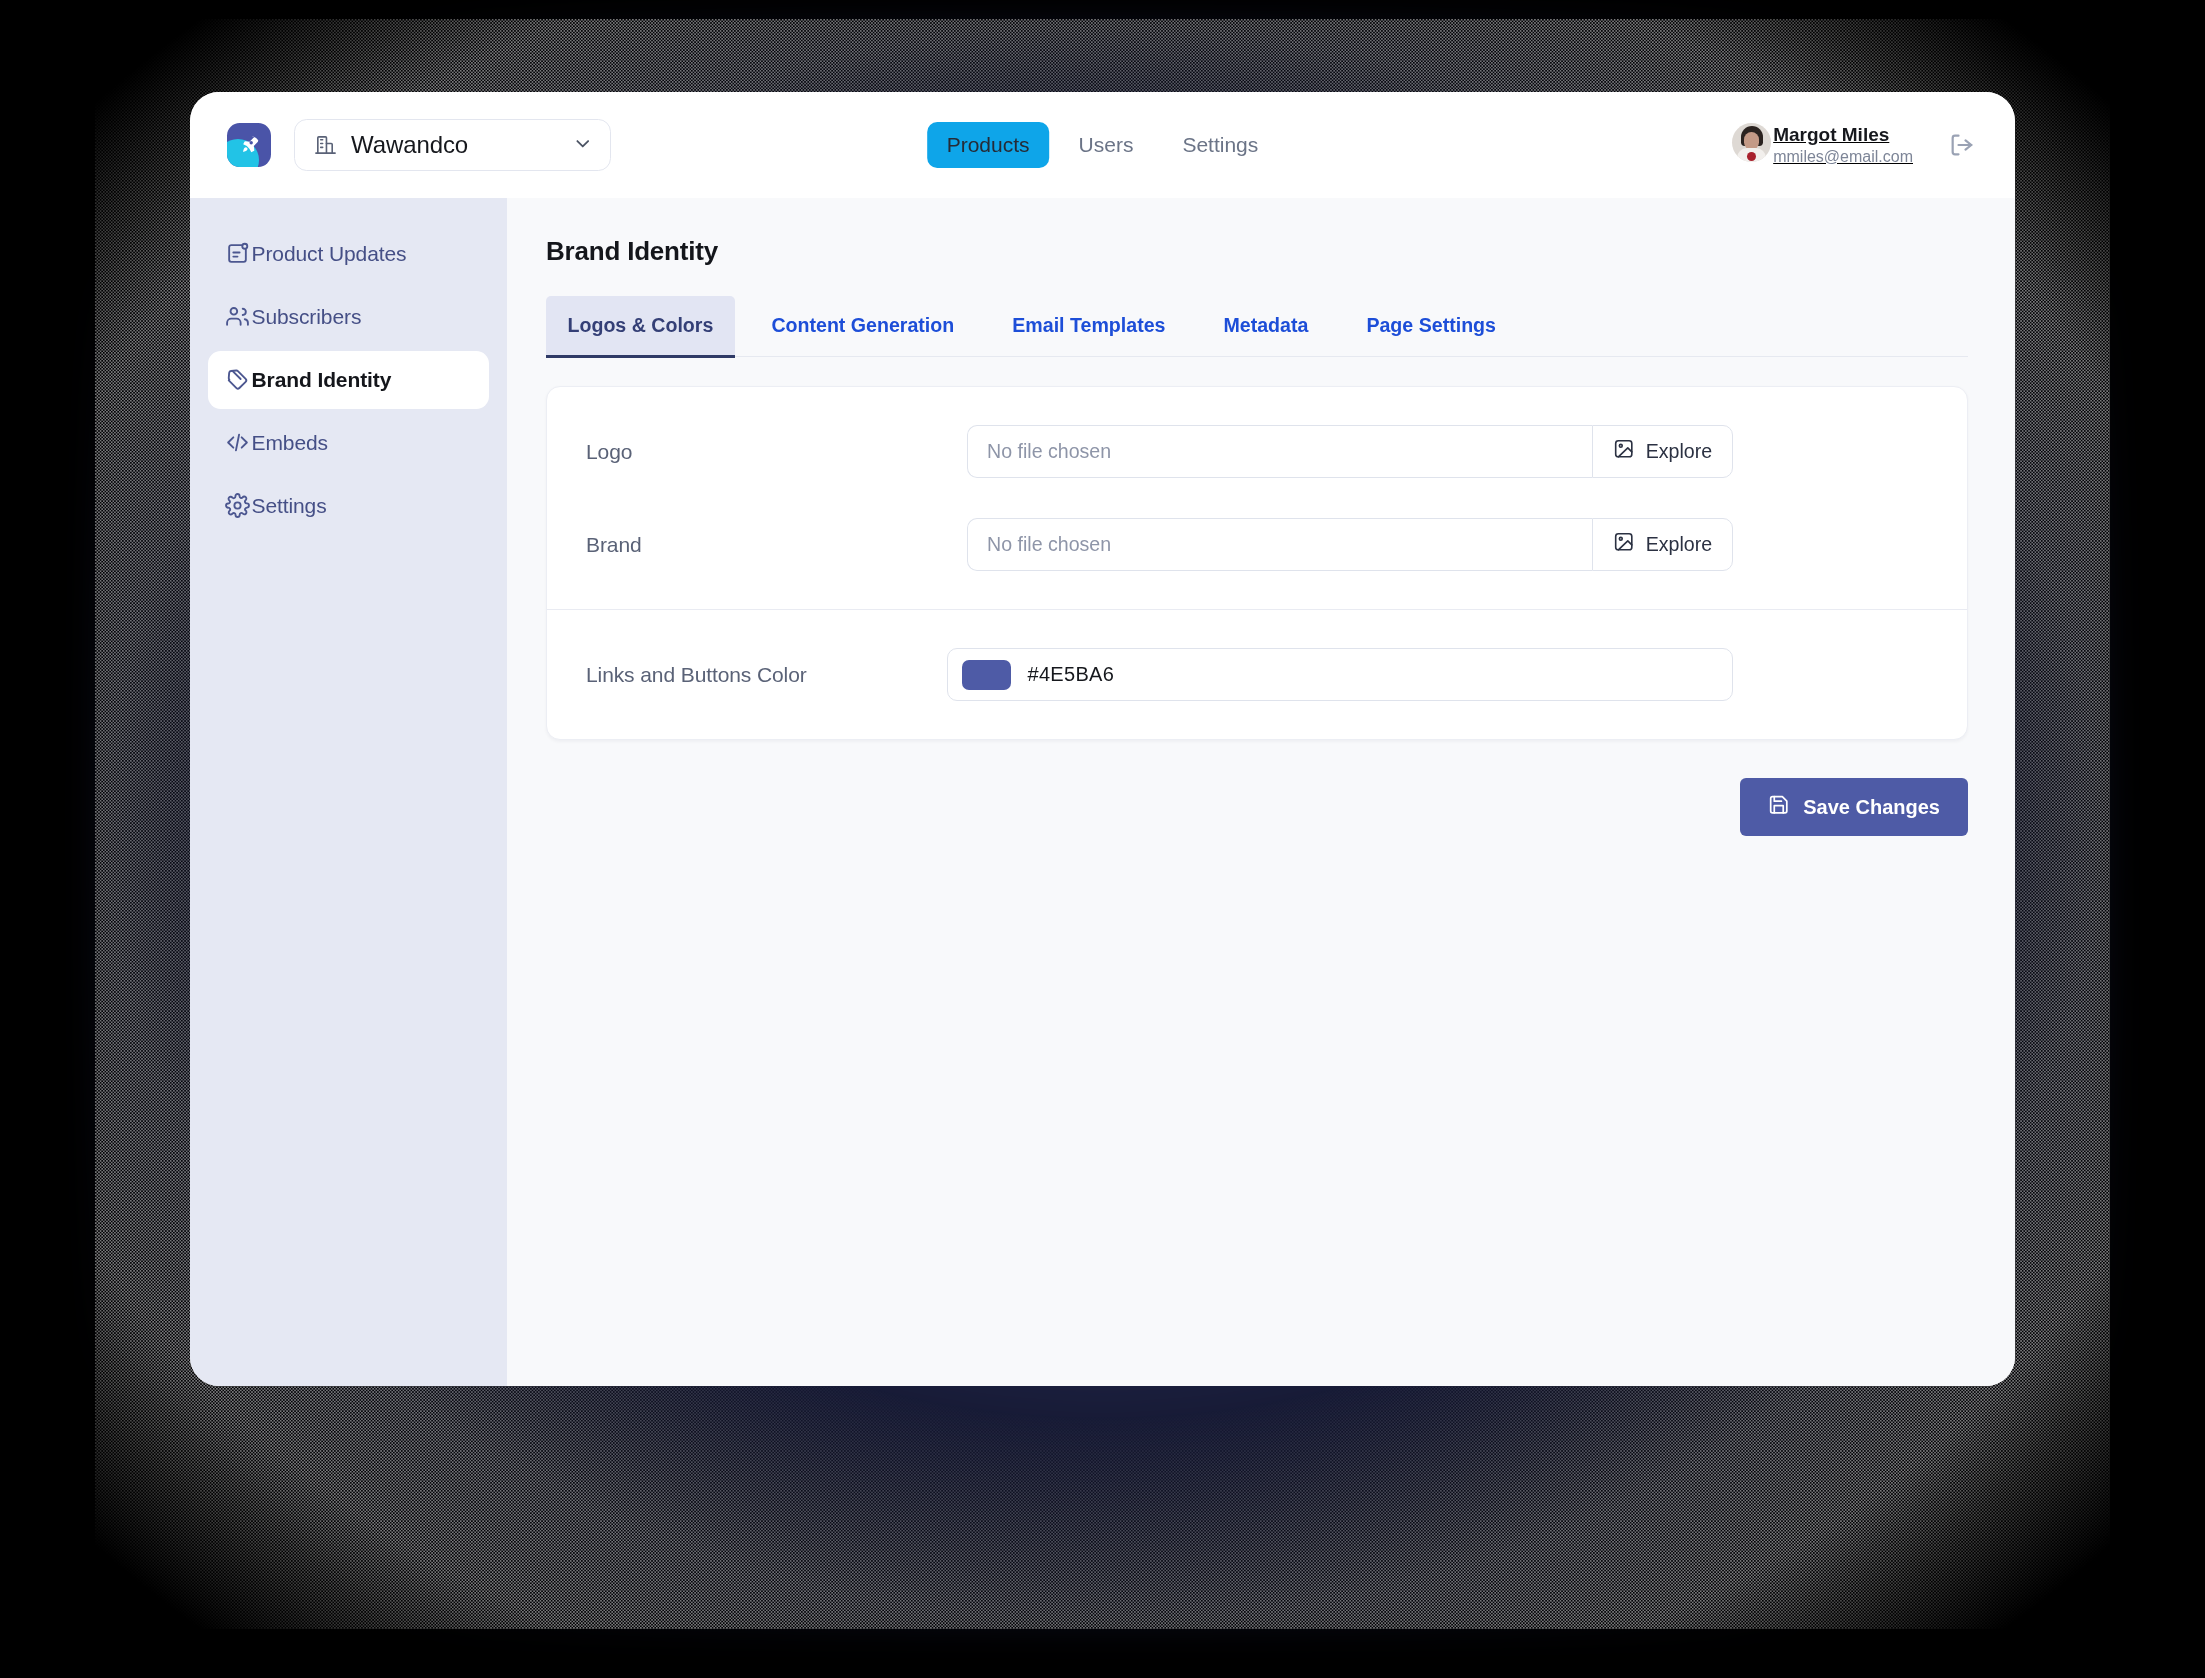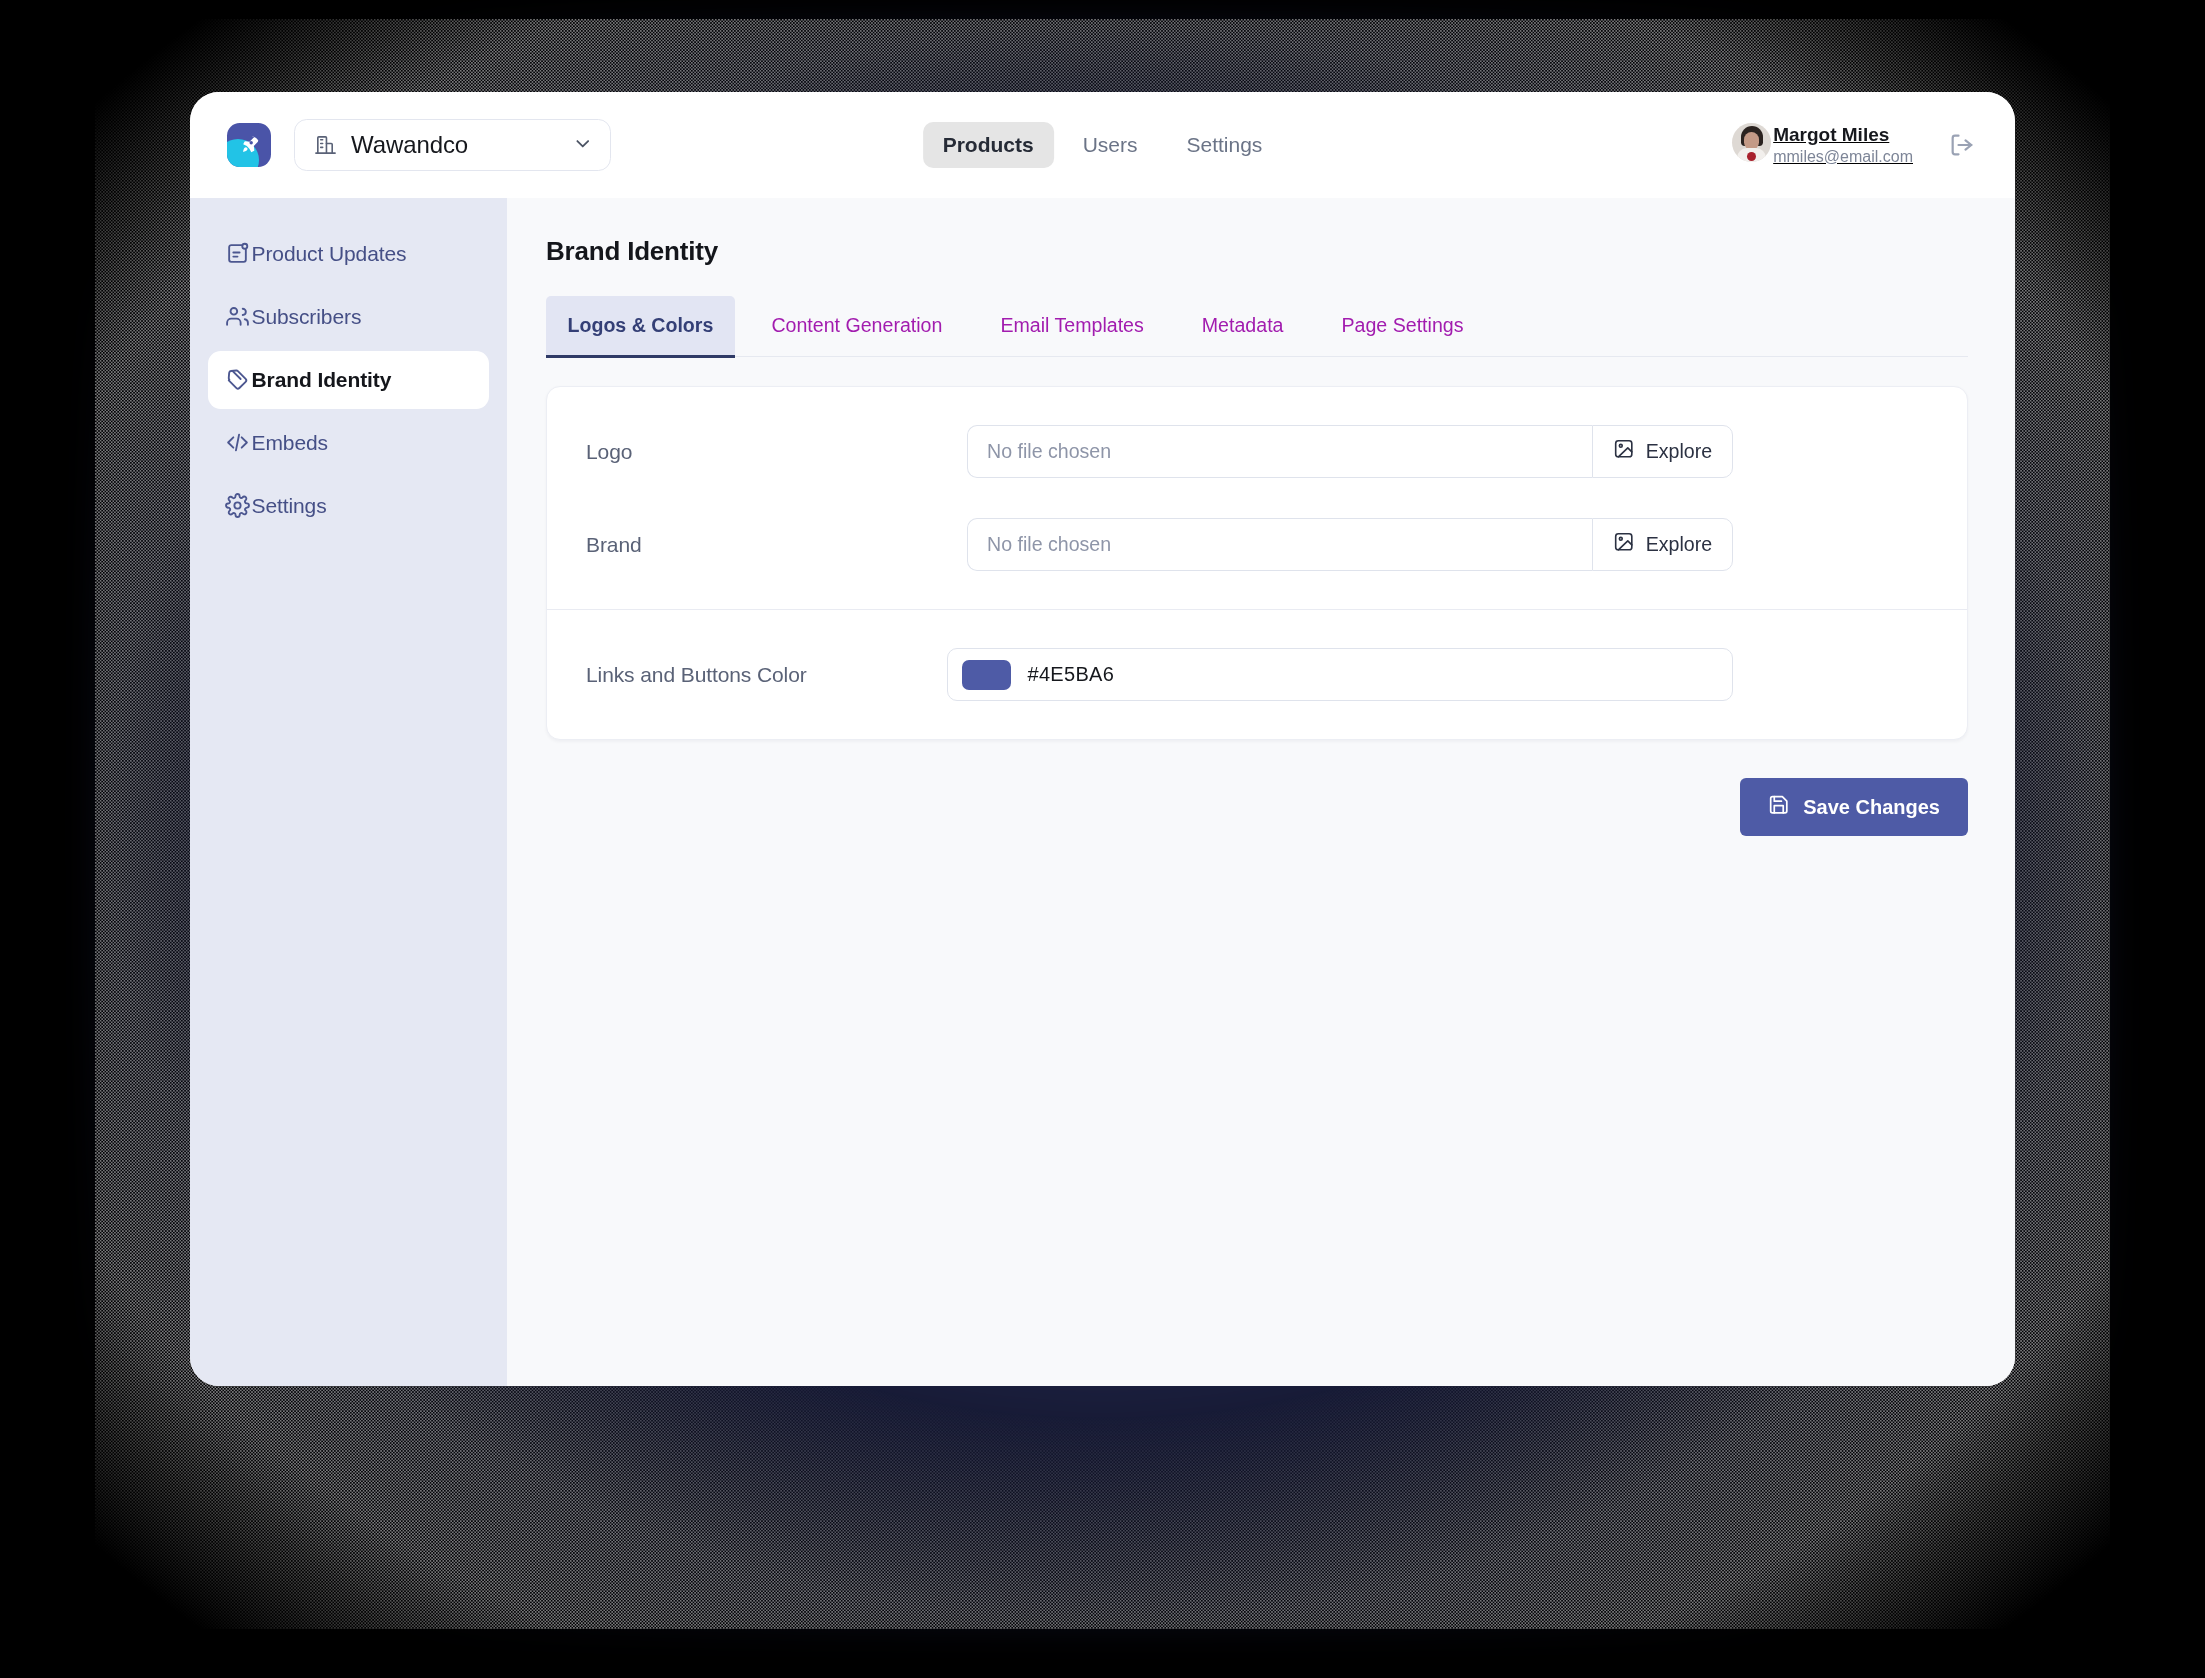--- a/index.html
+++ b/index.html
@@ -119,22 +119,22 @@
   .topnav a {
     font-size: 21px;
     color: #6b7487;
     text-decoration: none;
     padding: 11.4px 20px;
     border-radius: 10px;
     display: block;
   }
   .topnav a.active {
     color: #262b36;
-    background: #e5e5e5;
-    font-weight: bold;
+    background: #0ea5e9;
+    font-weight: normal;
   }
 
   .user-area {
     margin-left: auto;
     display: flex;
     align-items: center;
     gap: 35px;
   }
   .user-block { display: flex; align-items: flex-start; gap: 2px; text-decoration: underline; }
   .avatar {
@@ -216,26 +216,27 @@
 
   .tabs {
     display: flex;
     align-items: flex-end;
     border-bottom: 1.9px solid #e6e9f0;
     margin-bottom: 29px;
     gap: 15px;
   }
   .tab {
     font-size: 19.6px;
-    color: #a21caf;
+    color: #1d4ed8;
     padding: 18px 21.5px;
     cursor: pointer;
     border-bottom: 3.8px solid transparent;
     margin-bottom: -1.9px;
     white-space: nowrap;
+    font-weight: bold;
   }
   .tab.active {
     color: #343f76;
     font-weight: bold;
     background: #e2e5f3;
     border-bottom-color: #2f3a66;
     border-radius: 5px 5px 0 0;
   }
 
   .card {

